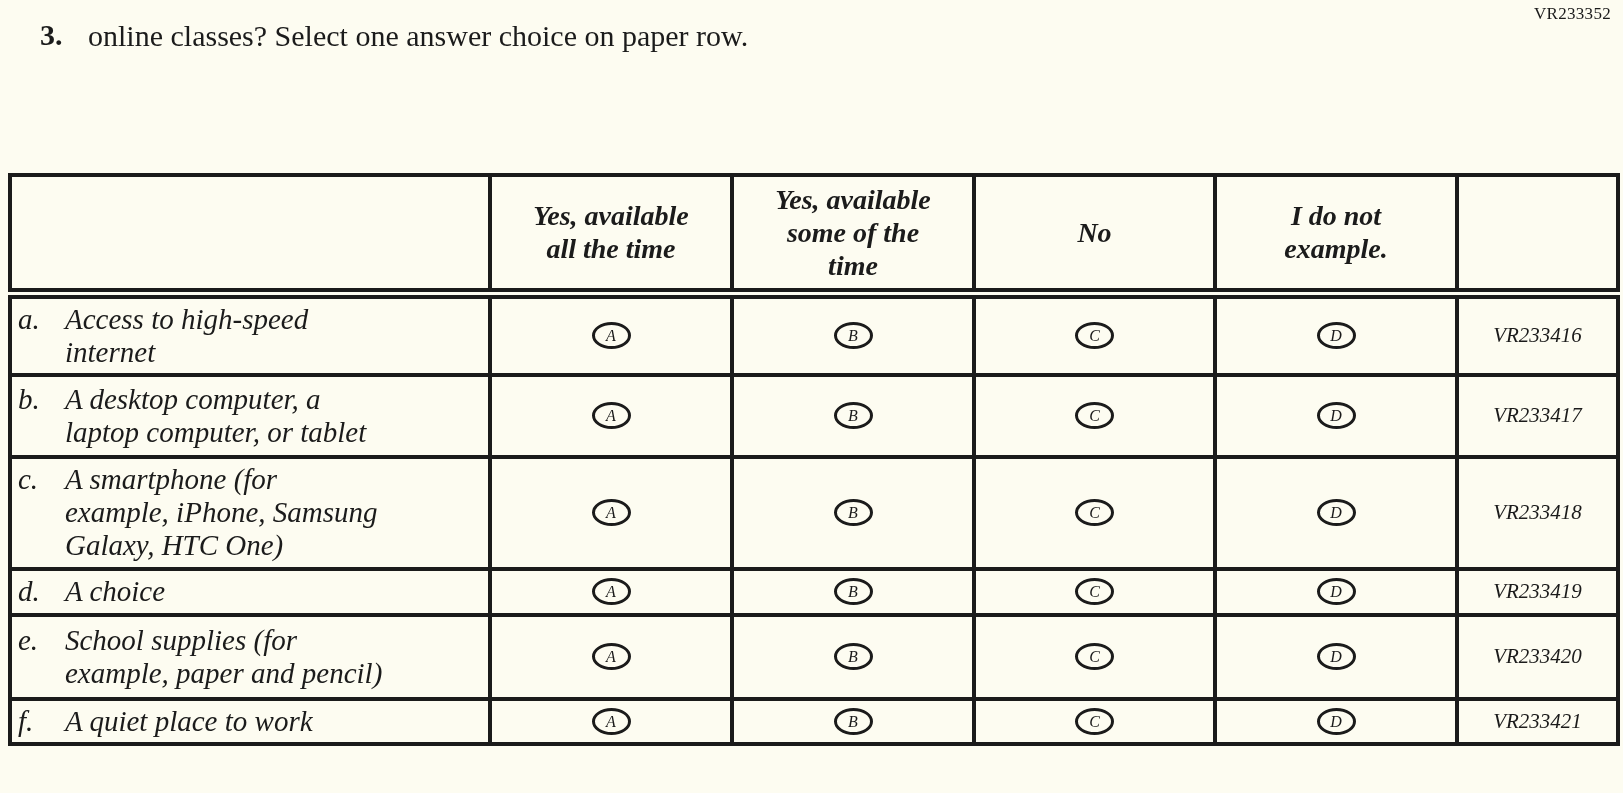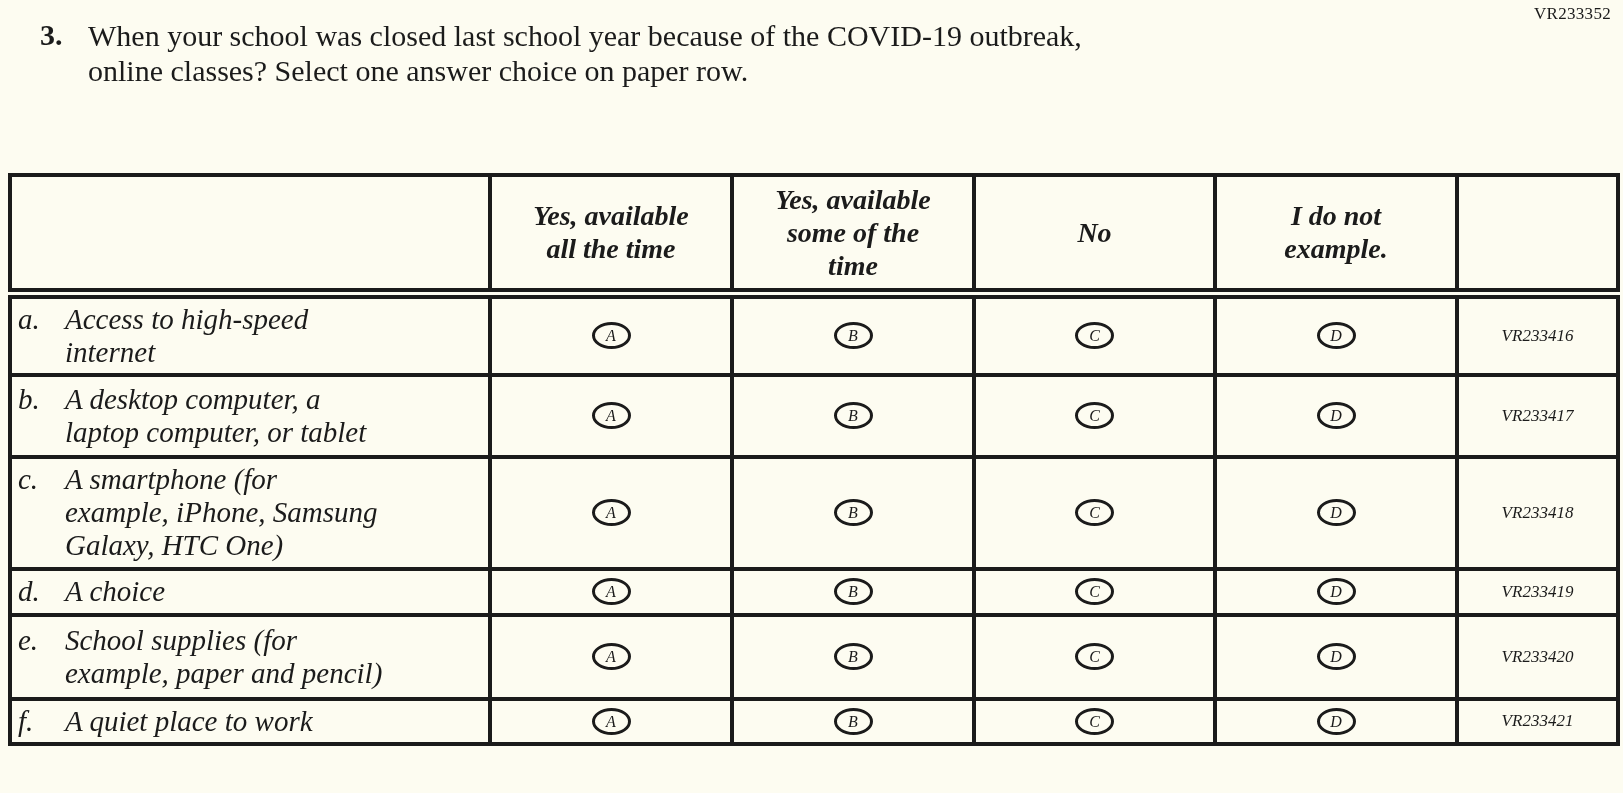--- a/index.html
+++ b/index.html
@@ -57,33 +57,32 @@
     font-size: 29px; line-height: 33px; white-space: pre-line;
   }
   td.opt-cell { text-align: center; }
   .bubble {
     display: inline-flex; align-items: center; justify-content: center;
     width: 39px; height: 27px; box-sizing: border-box;
     border: 3px solid #1b1b1b; border-radius: 50%;
     font-size: 16px; line-height: 1; padding-top: 1px;
     background: transparent; cursor: pointer;
   }
-  td.code-cell { text-align: center; font-size: 17px; padding: 2px; }
+  td.code-cell { text-align: center; font-size: 21px; padding: 2px; }
 </style>
 </head>
 <body>
 
 <div class="page">
 
   <div class="form-code-top">VR233352</div>
 
   <div class="question">
     <div class="q-number">3.</div>
     <div class="q-text">
-      <span class="q-line">When your school was closed last school year because of the COVID-19 outbreak,</span>
       <span class="q-line"><span>online classes? Select </span><span class="bold">one</span><span> answer choice on paper row.</span></span>
     </div>
   </div>
 
   <table class="grid">
     <colgroup>
       <col style="width:480px">
         <col style="width:242px">
         <col style="width:242px">
       <col style="width:241px">

